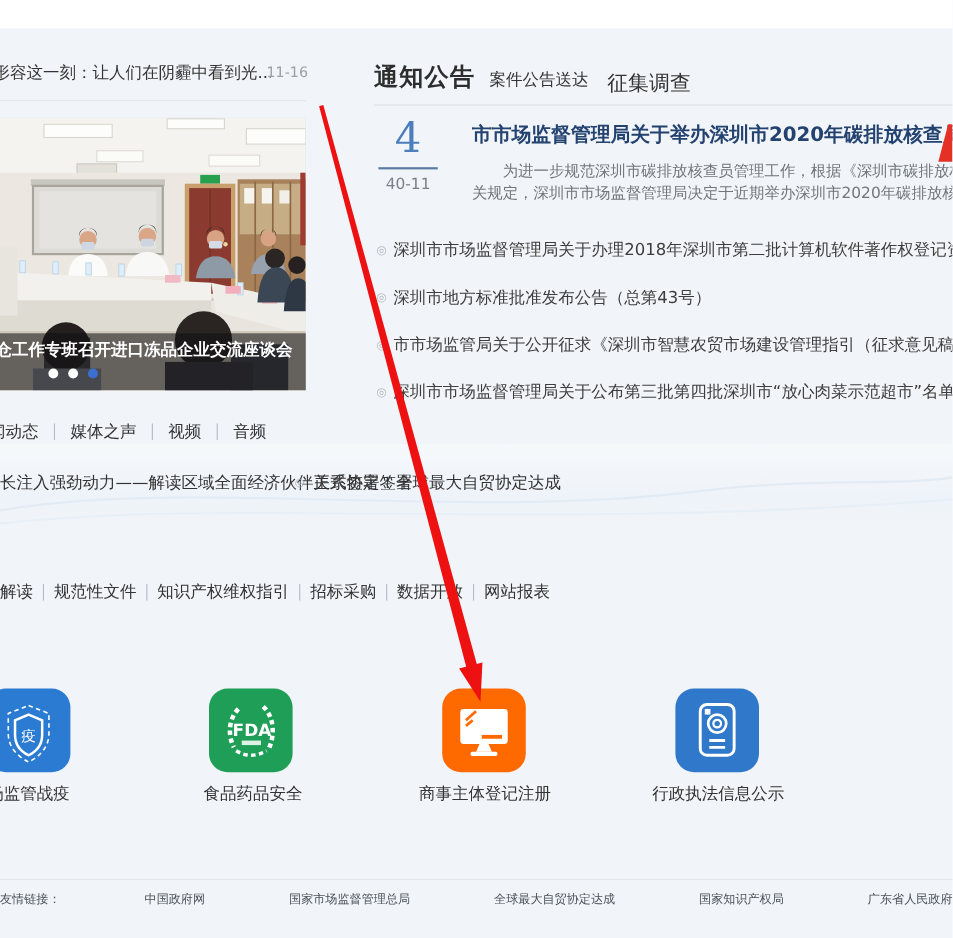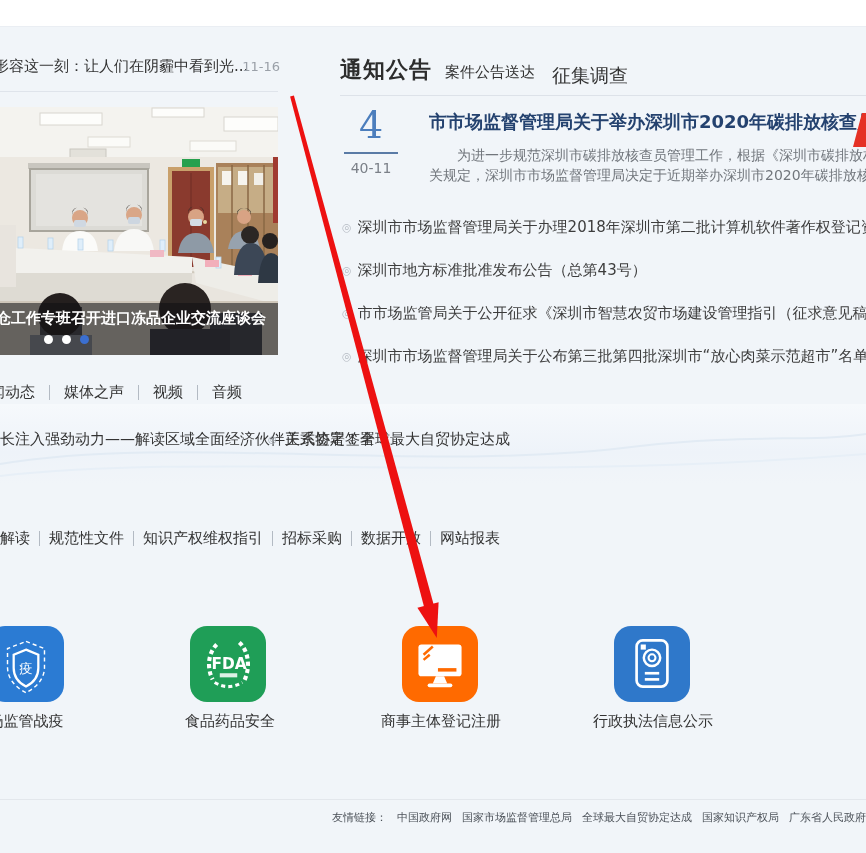--- a/index.html
+++ b/index.html
@@ -69,21 +69,21 @@
   
   .svc-icon { top:626px; width:76px; height:76px; border-radius:17px; cursor:pointer; }
   .svc-label { top:712px; width:160px; text-align:center; font-size:15px; color:#333; cursor:pointer; white-space:nowrap; }
   .ic-blue1 { background:#2b7bd3; }
   .ic-green { background:#1f9e57; }
   .ic-orange{ background:#ff6a00; }
   .ic-blue2 { background:#2f78ca; }
 
   
   .footer-line { left:0; top:799px; width:866px; height:1px; background:#e3e7ec; }
-  .footer-row { left:0; top:810px; width:866px; display:flex; justify-content:flex-end; gap:10px; font-size:11px; color:#4b5158; }
+  .footer-row { left:0; top:810px; width:866px; display:flex; justify-content:space-between; gap:10px; font-size:11px; color:#4b5158; }
   .footer-row span { cursor:pointer; }
 
   svg text { font-family:"DejaVu Sans","Liberation Sans",sans-serif; }
   .overlay { pointer-events:none; }
 </style>
 </head>
 <body>
 
 <div class="abs top-strip"></div>
 <div class="abs page-bg"></div>

